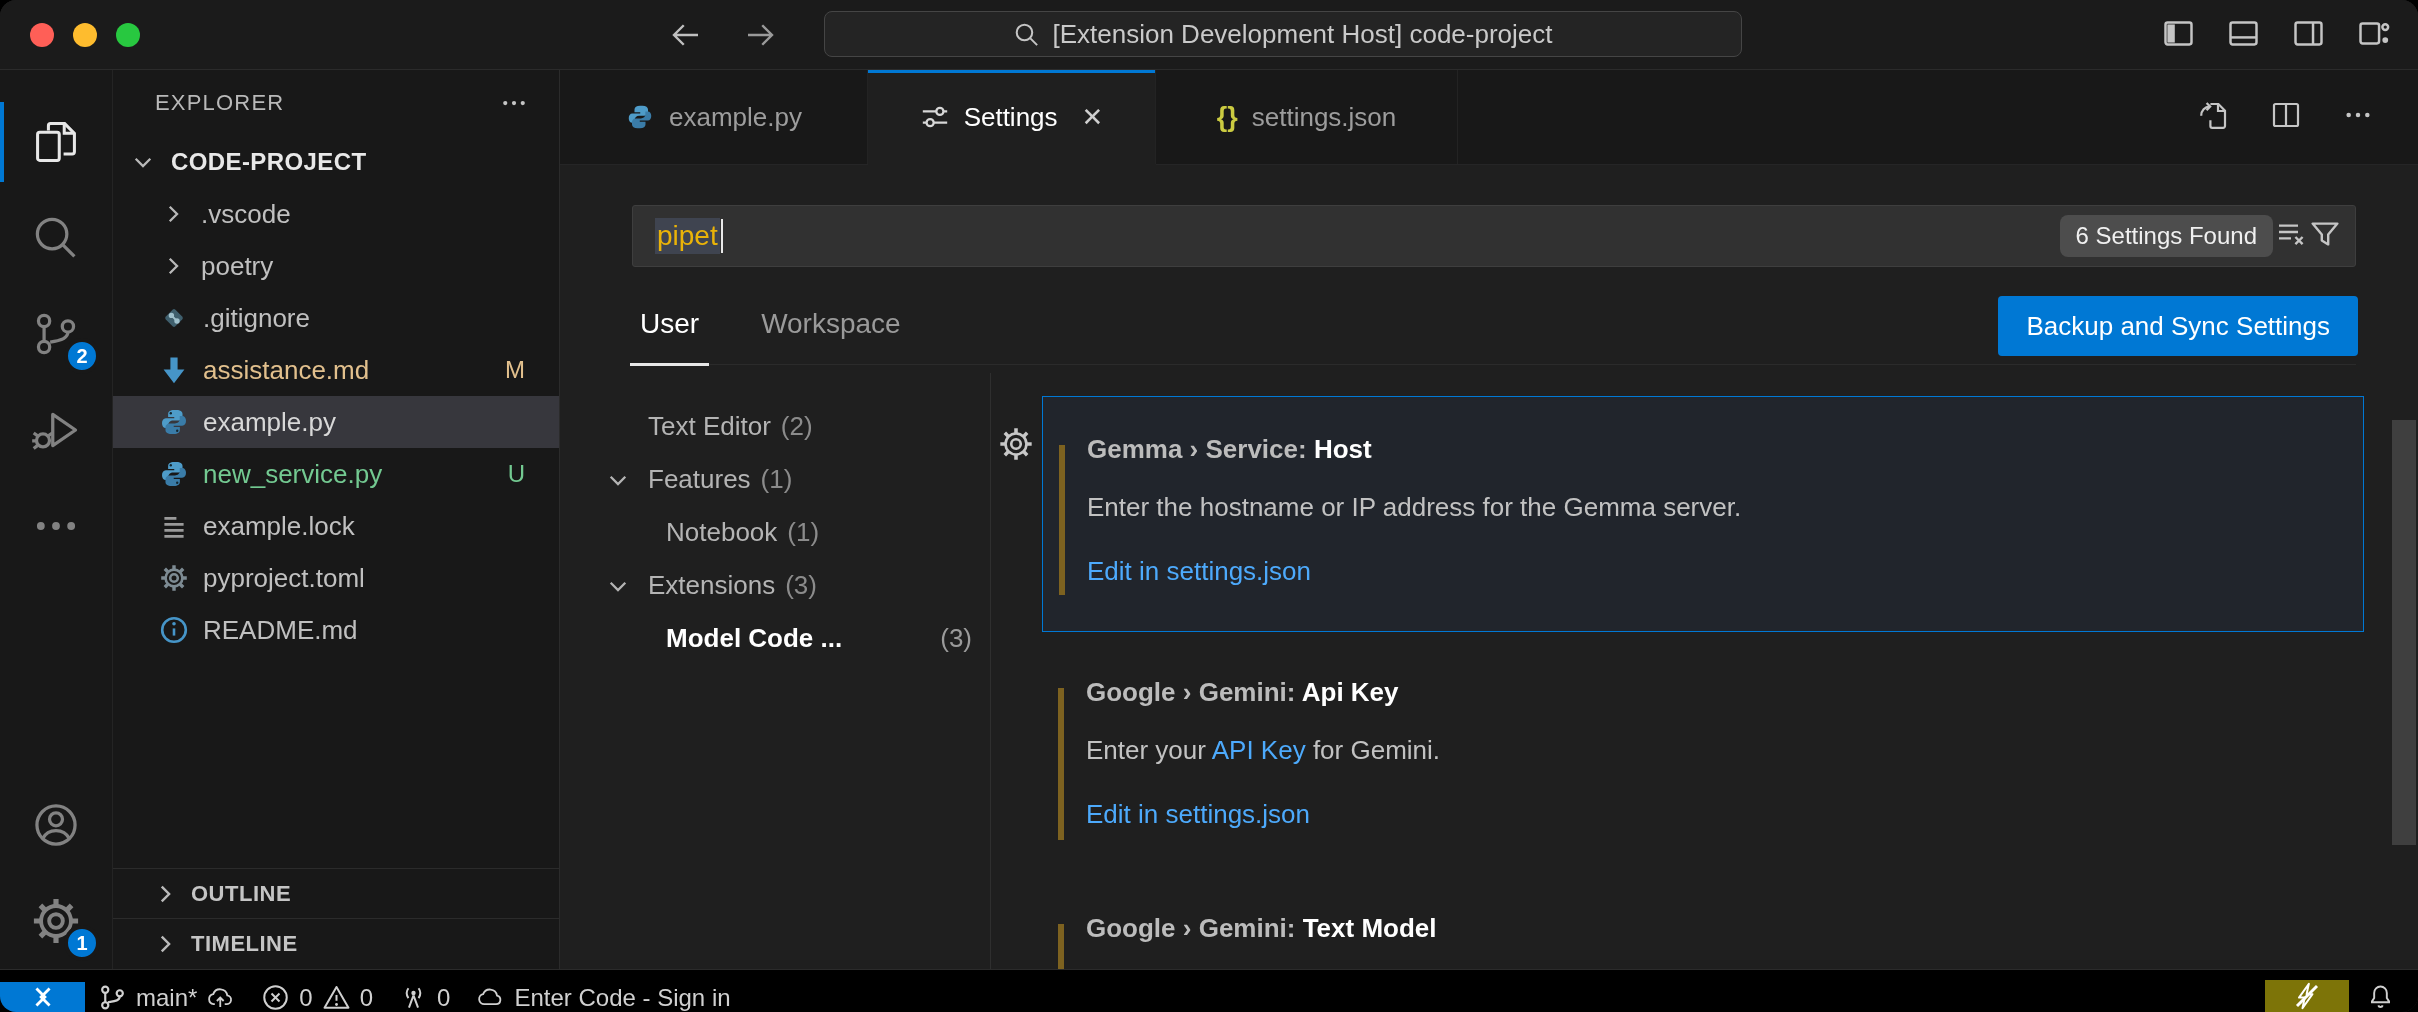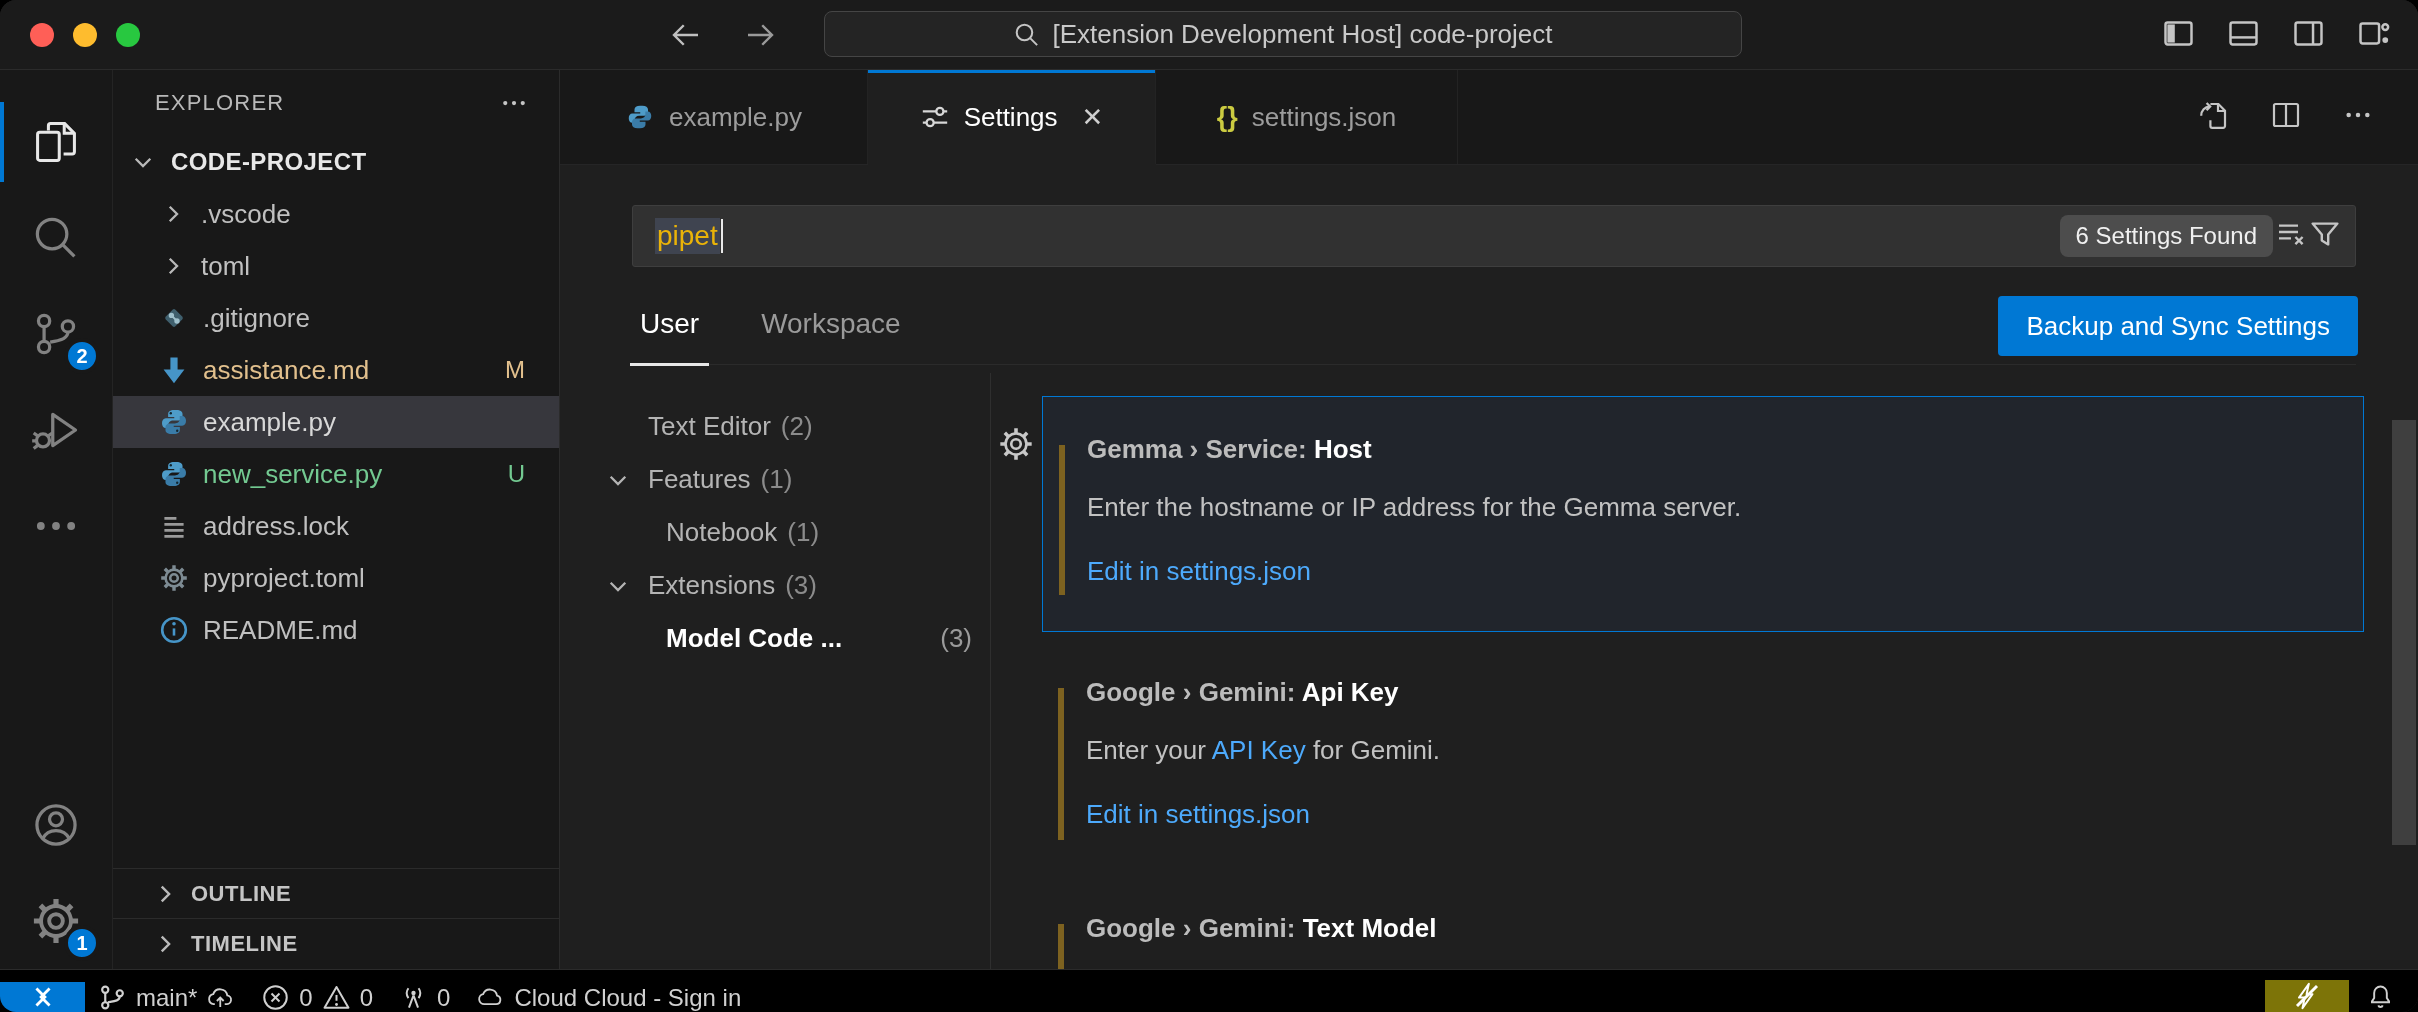--- a/index.html
+++ b/index.html
@@ -271,21 +271,21 @@
               </svg>
             </span>
           <span class="tlabel">.vscode</span>
         </div>
         <div class="trow">
           <span class="tchev">
               <svg viewBox="0 0 16 16" fill="none" stroke="currentColor" stroke-width="1.4">
                 <path d="M6 3.5 10.5 8 6 12.5"></path>
               </svg>
             </span>
-          <span class="tlabel">toml</span>
+          <span class="tlabel">poetry</span>
         </div>
         <div class="trow">
           <span class="ticon">
             <svg viewBox="0 0 16 16">
                 <rect x="4.6" y="4.6" width="6.8" height="6.8" rx="1" transform="rotate(45 8 8)" fill="#3f5f6d"></rect>
                 <g stroke="#9fc0cc" stroke-width="1" fill="#9fc0cc">
                   <circle cx="6.7" cy="6.7" r=".85"></circle>
                   <circle cx="9.5" cy="9.5" r=".85"></circle>
                   <path d="M7.3 7.3l1.5 1.5" fill="none"></path>
                 </g>
@@ -324,21 +324,21 @@
           </span>
           <span class="tlabel green">new_service.py</span>
           <span class="tbadge green">U</span>
         </div>
         <div class="trow">
           <span class="ticon">
             <svg viewBox="0 0 16 16" stroke="#9a9a9a" stroke-width="1.3" fill="none">
                 <path d="M3.2 4.2h6M3.2 7.2h9.6M3.2 10.2h9.6M3.2 13.2h9.6"></path>
               </svg>
           </span>
-          <span class="tlabel">address.lock</span>
+          <span class="tlabel">example.lock</span>
         </div>
         <div class="trow">
           <span class="ticon">
             <svg viewBox="0 0 16 16" fill="none" stroke="#7d8b93" stroke-width="1.3">
                 <circle cx="8" cy="8" r="1.9"></circle>
                 <circle cx="8" cy="8" r="4.2"></circle>
                 <path d="M8 1.6v2.2M8 12.2v2.2M1.6 8h2.2M12.2 8h2.2M3.4 3.4l1.5 1.5M11.1 11.1l1.5 1.5M12.6 3.4l-1.5 1.5M4.9 11.1l-1.5 1.5" stroke-width="1.7"></path>
               </svg>
           </span>
           <span class="tlabel">pyproject.toml</span>
@@ -553,21 +553,21 @@
       <svg viewBox="0 0 16 16" fill="none" stroke="currentColor" stroke-width="1.1">
           <circle cx="8" cy="5.5" r="1.2" fill="currentColor" stroke="none"></circle>
           <path d="M5.2 2.9a4.6 4.6 0 0 0 0 5.4M10.8 2.9a4.6 4.6 0 0 1 0 5.4M8 6.8 5.5 13.6M8 6.8l2.5 6.8"></path>
         </svg>
       <span>0</span>
     </div>
     <div class="sb-item">
       <svg viewBox="0 0 24 24" fill="none" stroke="currentColor" stroke-width="1.5">
           <path d="M6.8 17.5h9.7a3.6 3.6 0 0 0 .9-7.1A6 6 0 0 0 5.9 9.2a4.2 4.2 0 0 0 .9 8.3Z"></path>
         </svg>
-      <span>Cloud Cloud - Sign in</span>
+      <span>Enter Code - Sign in</span>
     </div>
     <div class="sb-right">
       <div class="flash-box">
         <svg viewBox="0 0 24 24">
             <path d="M13.4 2.8 6 13.2h4.3L8.6 21.2l7.5-10.6h-4.4Z" fill="none" stroke="currentColor" stroke-width="1.5" stroke-linejoin="round"></path>
             <path d="M4.5 19.5 19.5 4.5" stroke="currentColor" stroke-width="2.2"></path>
           </svg>
       </div>
       <div class="bell-item">
         <svg viewBox="0 0 24 24" fill="none" stroke="currentColor" stroke-width="1.5">

